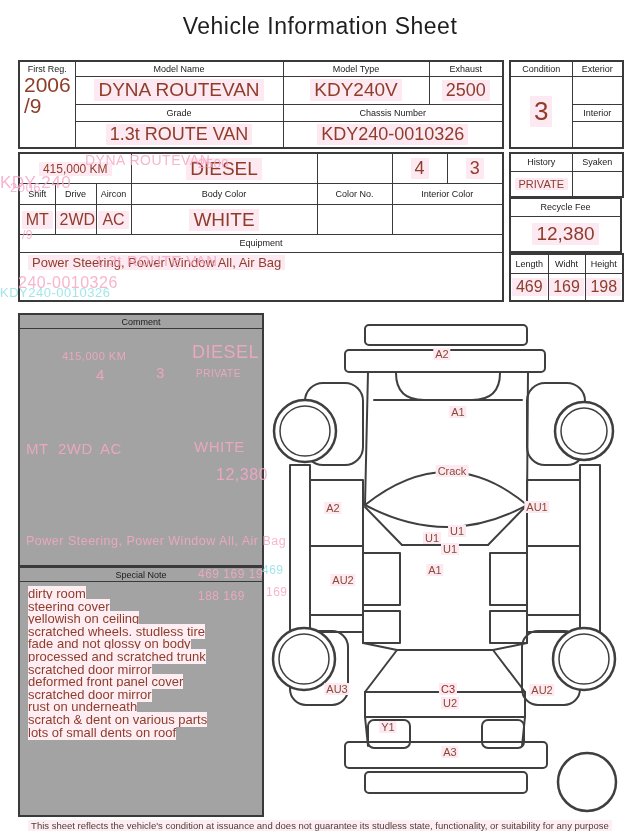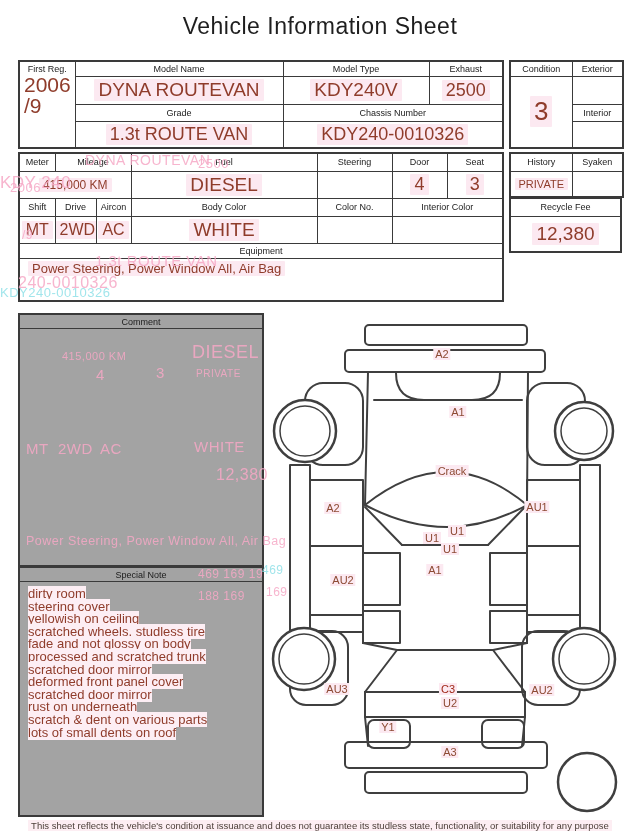--- a/index.html
+++ b/index.html
@@ -118,28 +118,20 @@
     <colgroup>
         <col style="width:36px">
         <col style="width:41px">
         <col style="width:35px">
         <col style="width:186px">
         <col style="width:75px">
         <col style="width:55px">
         <col style="width:56px">
       </colgroup>
     <tbody>
-        <tr style="height:18px;">
-      <td class="lbl">Meter</td>
-      <td class="lbl" colspan="2">Mileage</td>
-      <td class="lbl">Fuel</td>
-      <td class="lbl">Steering</td>
-      <td class="lbl">Door</td>
-      <td class="lbl">Seat</td>
-    </tr>
     <tr style="height:27px;">
       <td class="val v12" colspan="3"><span class="hl">415,000 KM</span></td>
       <td class="val v20"><span class="hl">DIESEL</span></td>
       <td></td>
       <td class="val v18"><span class="hl">4</span></td>
       <td class="val v18"><span class="hl">3</span></td>
     </tr>
     <tr style="height:18px;">
       <td class="lbl">Shift</td>
       <td class="lbl">Drive</td>
@@ -186,20 +178,39 @@
     <tbody>
         <tr style="height:18px;">
       <td class="lbl">Recycle Fee</td>
     </tr>
     <tr style="height:36px;">
       <td class="val v20"><span class="hl">12,380</span></td>
     </tr>
   </tbody>
     </table>
 
+  <table style="left:509px; top:253px; width:113px; height:49px;">
+    <colgroup>
+        <col style="width:38px">
+        <col style="width:37px">
+        <col style="width:38px">
+      </colgroup>
+    <tbody>
+        <tr style="height:19px;">
+      <td class="lbl">Length</td>
+      <td class="lbl">Widht</td>
+      <td class="lbl">Height</td>
+    </tr>
+    <tr style="height:27px;">
+      <td class="val v16"><span class="hl">469</span></td>
+      <td class="val v16"><span class="hl">169</span></td>
+      <td class="val v16"><span class="hl">198</span></td>
+    </tr>
+  </tbody>
+    </table>
 
   <div class="box" style="left:18px; top:313px; width:246px; height:254px;">
     <div class="boxhead">Comment</div>
   </div>
 
   <div class="box" style="left:18px; top:566px; width:246px; height:251px;">
     <div class="boxhead">Special Note</div>
     <div class="notes">
       <div><span>dirty room</span></div>
       <div><span>steering cover</span></div>

